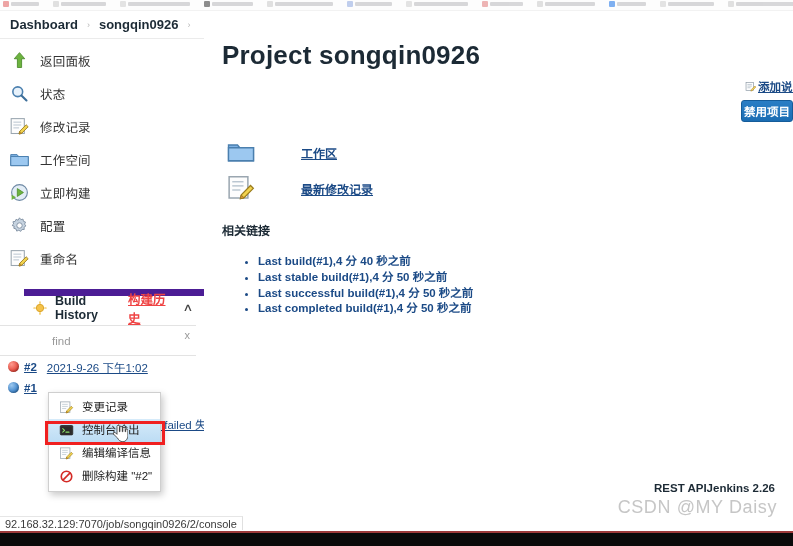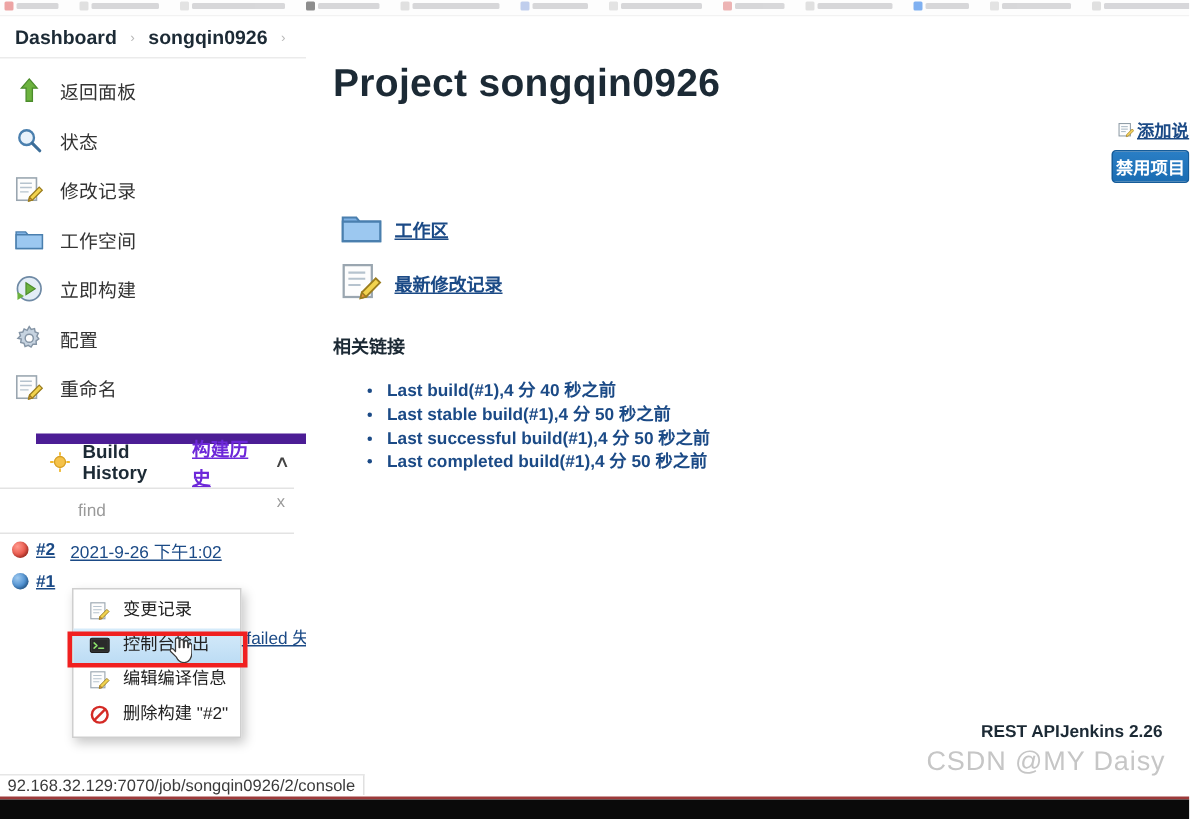--- a/index.html
+++ b/index.html
@@ -89,21 +89,21 @@
     padding-left: 9px;
     border-top: 7px solid #4c1d95;
     margin-left: 24px;
   }
   .bh-title {
     font-size: 12.5px; font-weight: bold; color: #1c2a35;
     margin-left: 8px;
   }
   .bh-zh {
     margin-left: auto;
-    font-size: 12.5px; font-weight: bold; color: #6d28d9;
+    font-size: 12.5px; font-weight: bold; color: #ef4444;
     text-decoration: underline;
     cursor: pointer;
     font-family: Liberation Mono, monospace;
   }
   .bh-chevron {
     margin-left: 9px; margin-right: 12px;
     font-size: 11px; color: #444; cursor: pointer;
     transform: scaleX(1.35);
   }
   .bh-find {
@@ -241,20 +241,21 @@
     cursor: pointer;
     overflow: hidden;
     white-space: nowrap;
   }
 
   .quick-links { position: absolute; left: 22px; top: 123px; }
   .ql-row {
     display: flex; align-items: center;
     height: 36px;
     cursor: pointer;
+    gap: 38px;
   }
   .ql-icon { width: 31px; height: 31px; margin-right: 6px; flex: none; position: relative; }
   .ql-label {
     font-size: 12px; font-weight: bold;
     color: #1b4a86; text-decoration: underline;
     white-space: nowrap;
   }
 
   .section-title {
     position: absolute; left: 18px; top: 210px;

